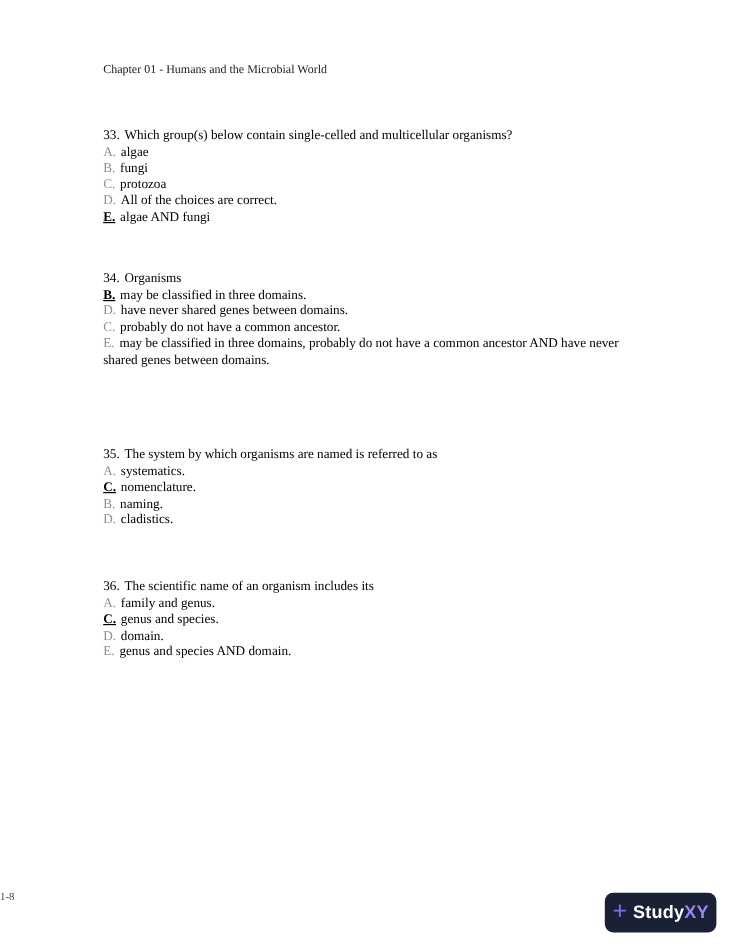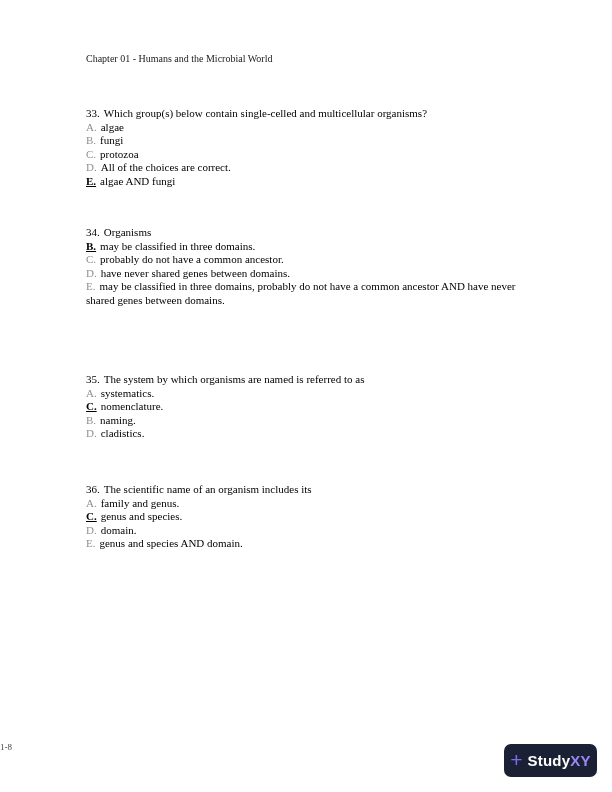--- a/index.html
+++ b/index.html
@@ -107,24 +107,24 @@
   </div>
 
   <div class="question-block q-34">
     <div class="q-line">
       <span class="q-number">34.</span><span>Organisms</span>
     </div>
     <div class="option-line">
       <span class="option-letter correct">B.</span><span>may be classified in three domains.</span>
     </div>
     <div class="option-line">
-      <span class="option-letter">C.</span><span>probably do not have a common ancestor.</span>
+      <span class="option-letter">D.</span><span>have never shared genes between domains.</span>
     </div>
     <div class="option-line">
-      <span class="option-letter">D.</span><span>have never shared genes between domains.</span>
+      <span class="option-letter">C.</span><span>probably do not have a common ancestor.</span>
     </div>
     <div class="option-line">
       <span class="option-letter">E.</span><span>may be classified in three domains, probably do not have a common ancestor AND have never shared genes between domains.</span>
     </div>
   </div>
 
   <div class="question-block q-35">
     <div class="q-line">
       <span class="q-number">35.</span><span>The system by which organisms are named is referred to as</span>
     </div>

